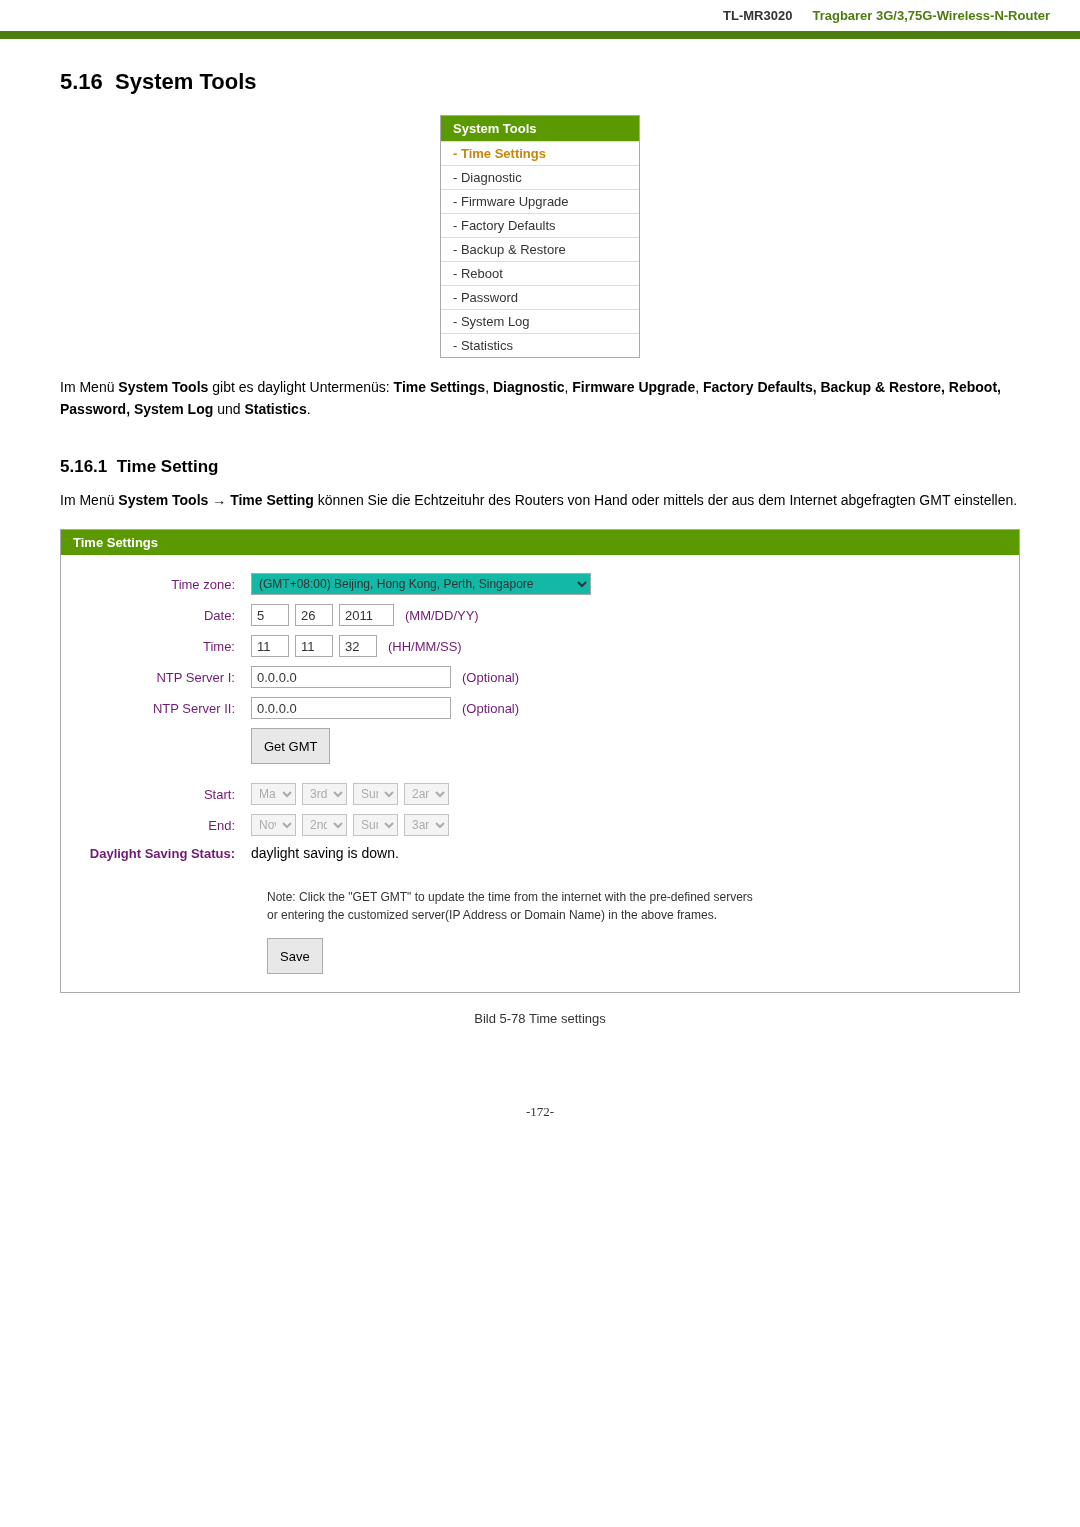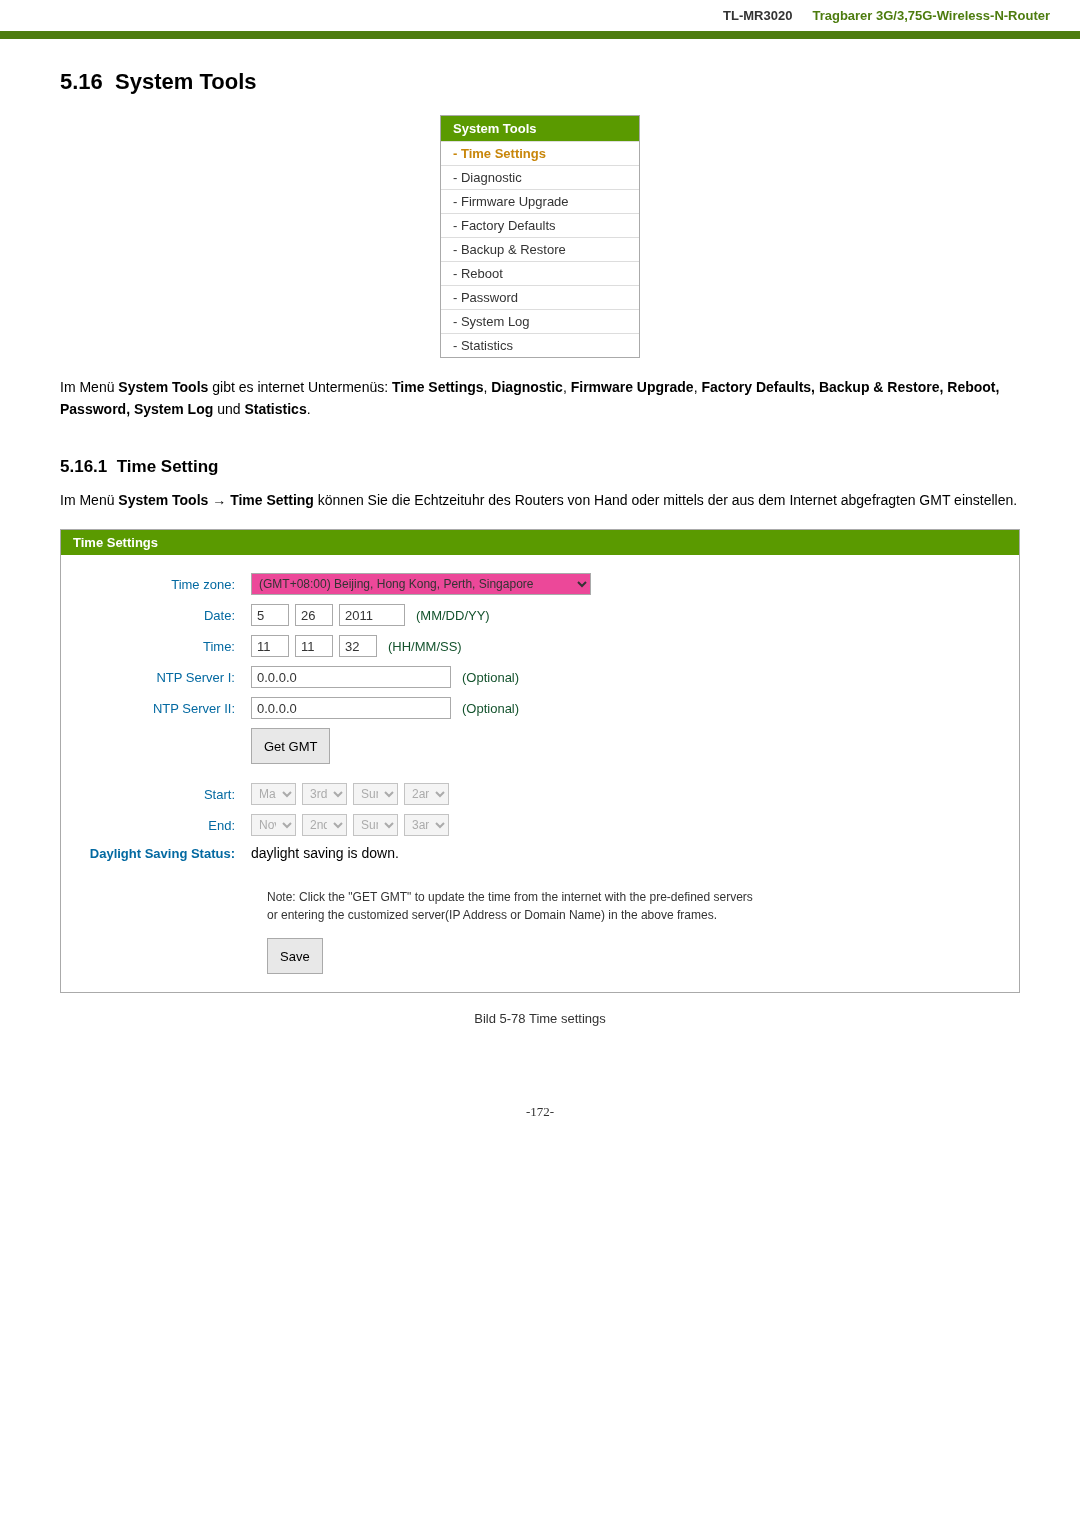--- a/index.html
+++ b/index.html
@@ -123,58 +123,58 @@
     .form-row {
       display: flex;
       align-items: center;
       margin-bottom: 9px;
     }
     .form-label {
       text-align: right;
       min-width: 170px;
       padding-right: 16px;
       font-size: 13px;
-      color: #0369a1;
+      color: #701a75;
       font-weight: normal;
     }
     .form-label.bold {
       font-weight: bold;
     }
     .form-control-group {
       display: flex;
       align-items: center;
       gap: 6px;
     }
 
     input[type="text"] {
       border: 1px solid #aaa;
       padding: 2px 5px;
       font-size: 13px;
       height: 22px;
       background: #fff;
       color: #333;
     }
     input.w-tiny { width: 38px; }
-    input.w-small { width: 66px; }
+    input.w-small { width: 55px; }
     input.w-large { width: 200px; }
 
     select {
       border: 1px solid #aaa;
       padding: 2px 3px;
       font-size: 12px;
       height: 22px;
-      background: #ec4899;
+      background: #14b8a6;
       color: #333;
     }
     select.w-xlarge { width: 340px; }
     select.w-tiny { width: 45px; }
 
     .form-unit {
       font-size: 13px;
-      color: #14532d;
+      color: #701a75;
       margin-left: 5px;
     }
 
     button {
       background: #e8e8e8;
       border: 1px solid #aaa;
       padding: 2px 12px;
       font-size: 13px;
       cursor: pointer;
       height: 36px;
@@ -266,21 +266,21 @@
         <span>- System Log</span>
       </div>
       <div class="menu-item">
         <span>- Statistics</span>
       </div>
     </div>
   </div>
 
 
   <p class="body-text">
-    <span>Im Menü </span><strong>System Tools</strong><span> gibt es internet Untermenüs: </span><strong>Time Settings</strong><span>, </span><strong>Diagnostic</strong><span>, </span><strong>Firmware Upgrade</strong><span>, </span><strong>Factory Defaults, Backup &amp; Restore, Reboot, Password, System Log</strong><span> und </span><strong>Statistics</strong><span>.</span>
+    <span>Im Menü </span><strong>System Tools</strong><span> gibt es daylight Untermenüs: </span><strong>Time Settings</strong><span>, </span><strong>Diagnostic</strong><span>, </span><strong>Firmware Upgrade</strong><span>, </span><strong>Factory Defaults, Backup &amp; Restore, Reboot, Password, System Log</strong><span> und </span><strong>Statistics</strong><span>.</span>
   </p>
 
   <div class="subsection-title">
     <span>5.16.1</span>&nbsp;&nbsp;<span>Time Setting</span>
   </div>
 
   <p class="body-text">
     <span>Im Menü </span><strong>System Tools</strong><span> → </span><strong>Time Setting</strong><span> können Sie die Echtzeituhr des Routers von Hand oder mittels der aus dem Internet abgefragten GMT einstellen.</span>
   </p>
 

